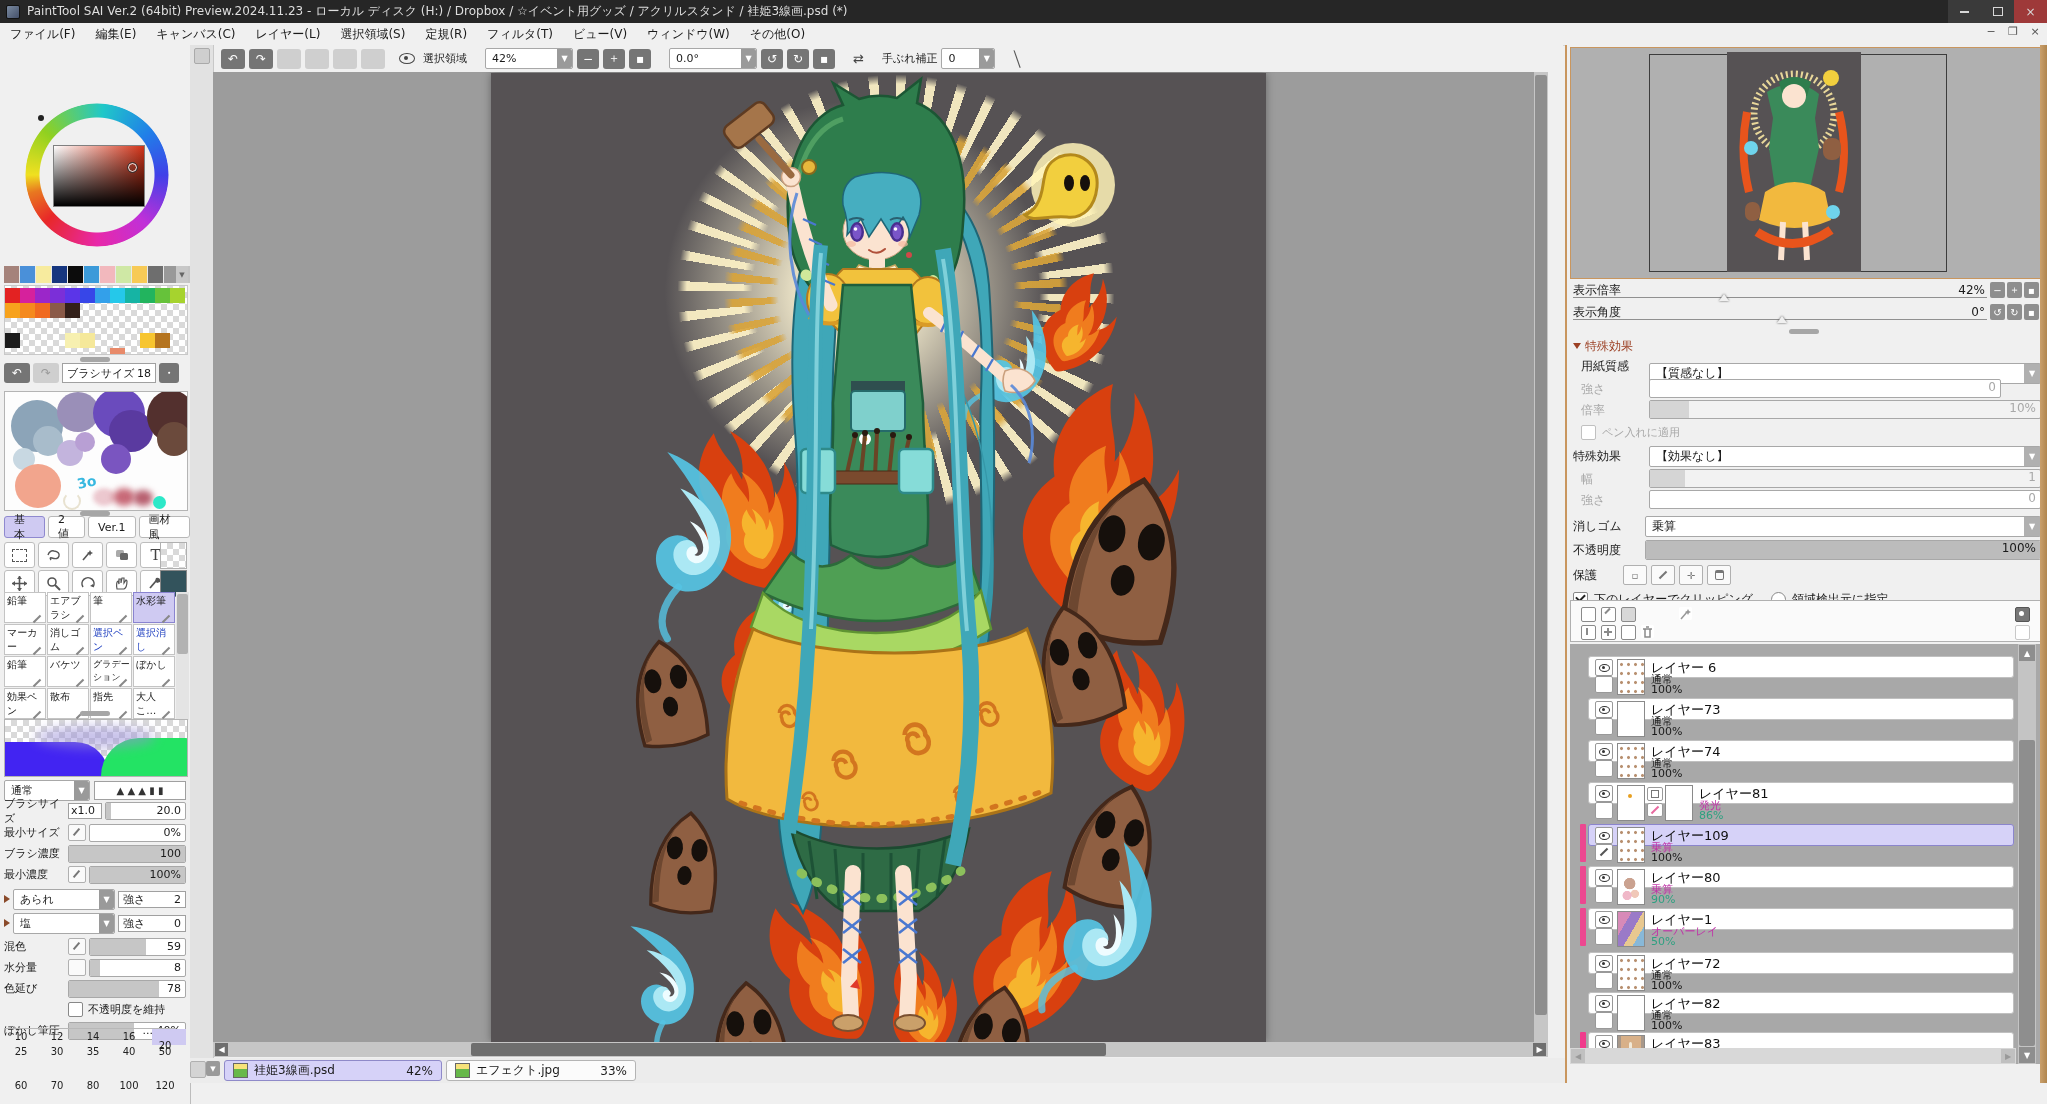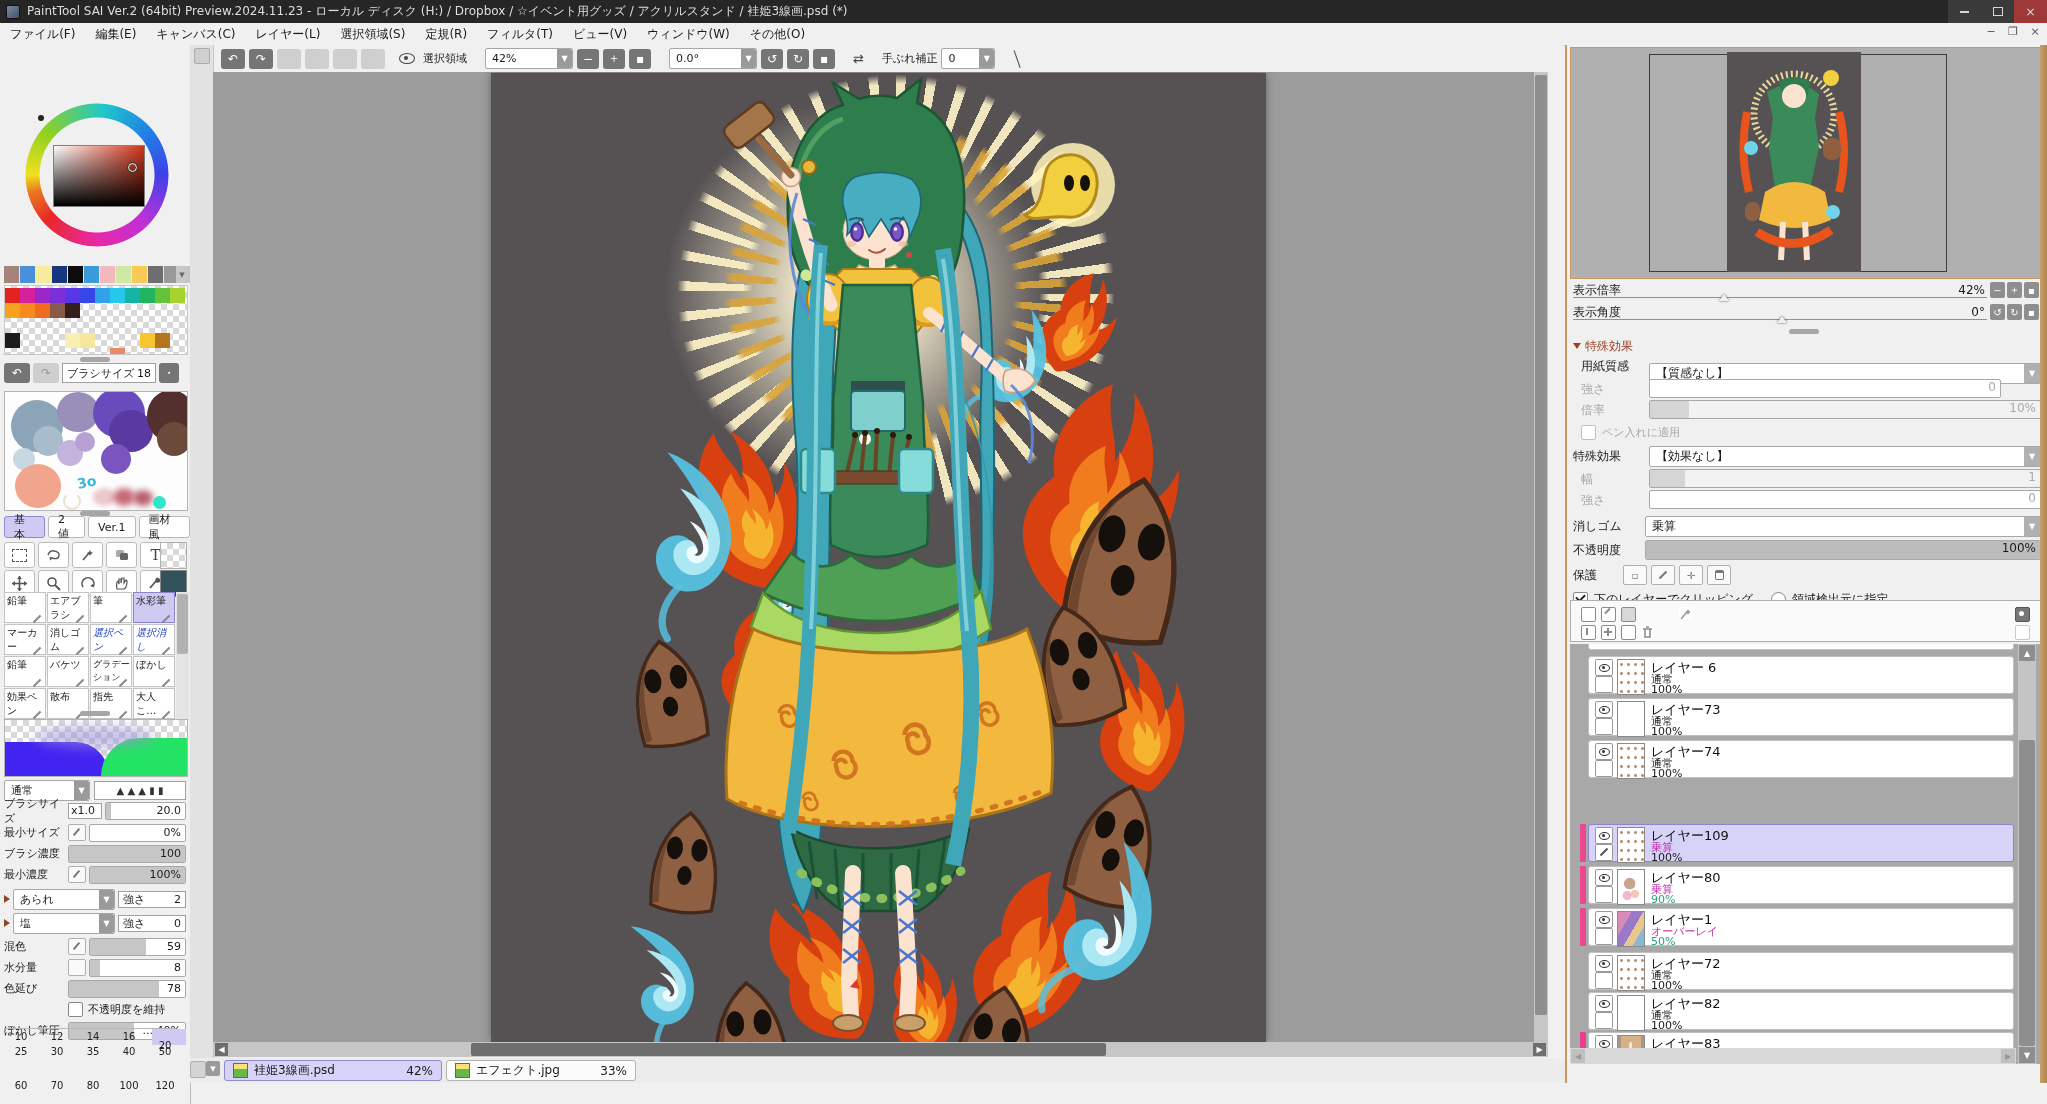--- a/index.html
+++ b/index.html
@@ -49,21 +49,21 @@
   .splitter{width:30px;height:5px;background:#a6a6a6;border-radius:3px;}
   .fieldbox{background:#fff;border:1px solid #a0a0a0;display:flex;align-items:center;box-sizing:border-box;}
   #scratch{left:4px;top:346px;width:182px;height:118px;background:#fdfdfd;border:1px solid #b4b4b4;overflow:hidden;}
   .blob{position:absolute;border-radius:50%;}
   .ltab{height:20px;padding:0 9px;background:#fff;border:1px solid #b8b8b8;border-radius:3px;display:flex;align-items:center;font-size:11px;}
   .ltab.sel{background:#cfcaf2;border-color:#8f89cf;}
   .toolbtn{width:29px;height:24px;background:#fff;border:1px solid #bdbdbd;border-radius:3px;display:flex;align-items:center;justify-content:center;color:#444;}
   .bgrid{left:4px;top:547px;width:172px;}
   .bcell{position:absolute;width:42px;height:31px;background:#fff;border:1px solid #c4c4c4;box-sizing:border-box;font-size:10px;padding:1px 0 0 2px;}
   .bcell.sel{background:#cfcaf2;border:1px solid #8a84d0;}
-  .bcell.blu{color:#2040c0;font-style:italic;}
+  .bcell.blu{color:#2040c0;}
   .bcell .bico{position:absolute;right:3px;bottom:2px;width:10px;height:2px;background:#888;transform:rotate(-45deg);}
   .vsb{background:#e4e4e4;}
   .vsb .thumb{position:absolute;left:1px;width:11px;background:#b2b2b2;border-radius:2px;}
   #strokeprev{left:4px;top:674px;width:182px;height:56px;border:1px solid #b4b4b4;overflow:hidden;}
   .prow{position:absolute;left:4px;height:17px;display:flex;align-items:center;width:182px;}
   .plabel{width:64px;font-size:11px;}
   .pbtn{width:16px;height:15px;border:1px solid #b0b0b0;background:#fafafa;border-radius:2px;margin-right:3px;position:relative;}
   .pbtn .slash{position:absolute;left:3px;top:6px;width:9px;height:2px;background:#777;transform:rotate(-50deg);}
   .pslider{position:relative;flex:1;height:16px;border:1px solid #a8a8a8;background:#fff;border-radius:2px;overflow:hidden;}
   .pfill{position:absolute;left:0;top:0;bottom:0;background:#c6c6c6;}
@@ -105,21 +105,21 @@
   .rslider .pval{font-size:12px;top:0;}
   .chk{width:13px;height:13px;background:#fff;border:1px solid #888;border-radius:2px;position:relative;}
   .chk.on::after{content:"";position:absolute;left:2px;top:1px;width:7px;height:4px;border-left:2px solid #222;border-bottom:2px solid #222;transform:rotate(-45deg);}
   .radio{width:13px;height:13px;background:#fff;border:1px solid #888;border-radius:50%;}
   .protbtn{width:22px;height:18px;background:#fafafa;border:1px solid #b0b0b0;border-radius:2px;display:flex;align-items:center;justify-content:center;color:#777;font-size:10px;}
   #laytools{position:absolute;left:3px;top:555px;width:472px;height:42px;background:#fafafa;border:1px solid #b0b0b0;box-sizing:border-box;}
   .lico{position:absolute;width:13px;height:13px;border:1.4px solid #8a8a8a;border-radius:2px;background:#fff;}
   .lico.dark{background:#777;border-color:#555;}
   .lico.dark::after{content:"";position:absolute;left:3px;top:3px;width:5px;height:5px;background:#fff;border-radius:50%;}
   #layerlist{position:absolute;left:3px;top:599px;width:472px;height:420px;background:#a8a8a8;overflow:hidden;}
-  .lcard{position:absolute;left:18px;width:426px;height:38px;background:#fff;border:1px solid #c0c0c0;border-radius:3px;box-sizing:border-box;}
+  .lcard{position:absolute;left:18px;width:426px;height:22px;background:#fff;border:1px solid #c0c0c0;border-radius:3px;box-sizing:border-box;}
   .lcard.sel{background:#d6d2f8;border:1px solid #8b85cc;}
   .clipbar{position:absolute;left:10px;width:6px;height:38px;background:#ec4890;border-radius:1px;}
   .lbox{position:absolute;width:16px;height:15px;background:#fff;border:1px solid #999;border-radius:2px;}
   .leye{position:absolute;left:2.5px;top:4px;width:9px;height:6px;border:1.4px solid #333;border-radius:50%;}
   .leye::after{content:"";position:absolute;left:2.5px;top:1px;width:3px;height:3px;background:#333;border-radius:50%;}
   .lpencil{position:absolute;left:3px;top:6px;width:10px;height:2px;background:#555;transform:rotate(-45deg);}
   .lpencil.pink{background:#e86aa0;}
   .lthumb{position:absolute;width:26px;height:34px;background:#fff;border:1px solid #8a8a8a;}
   .lname{position:absolute;font-size:13px;color:#111;white-space:nowrap;}
   .lmode{position:absolute;font-size:11px;}
@@ -909,20 +909,39 @@
         <span class="lbox" style="left:6px;top:2px">
             <span class="leye"></span>
           </span>
         <span class="lbox" style="left:6px;top:19px"></span>
         <span class="lthumb th-speck" style="left:28px;top:2px"></span>
         <span class="lname" style="left:62px;top:2px">レイヤー74</span>
         <span class="lmode" style="left: 62px; top: 15px; color: rgb(26, 26, 26);">通常</span>
         <span class="lopa" style="left: 62px; top: 26px; color: rgb(26, 26, 26);">100%</span>
       </div>
 
+      <div class="lcard" style="top:138px">
+        <span class="lbox" style="left:6px;top:2px">
+            <span class="leye"></span>
+          </span>
+        <span class="lbox" style="left:6px;top:19px"></span>
+        <span class="lthumb" style="left:28px;top:2px">
+            <i style="position:absolute;left:10px;top:8px;width:4px;height:4px;background:#e8a020;border-radius:50%"></i>
+          </span>
+        <span class="lbox" style="left:58px;top:4px;width:14px;height:12px">
+            <i style="position:absolute;left:3px;top:2px;width:6px;height:6px;border:1.4px solid #777"></i>
+          </span>
+        <span class="lbox" style="left:58px;top:20px;width:14px;height:12px">
+            <span class="lpencil pink" style="left:2px;top:5px"></span>
+          </span>
+        <span class="lthumb" style="left:76px;top:2px"></span>
+        <span class="lname" style="left:110px;top:2px">レイヤー81</span>
+        <span class="lmode" style="left: 110px; top: 15px; color: rgb(192, 50, 168);">発光</span>
+        <span class="lopa" style="left: 110px; top: 26px; color: rgb(46, 160, 128);">86%</span>
+      </div>
 
       <span class="clipbar" style="top:180px"></span>
       <div class="lcard sel" style="top:180px">
         <span class="lbox" style="left:6px;top:2px">
             <span class="leye"></span>
           </span>
         <span class="lbox" style="left:6px;top:19px">
             <span class="lpencil"></span>
           </span>
         <span class="lthumb th-speck" style="left:28px;top:2px"></span>

